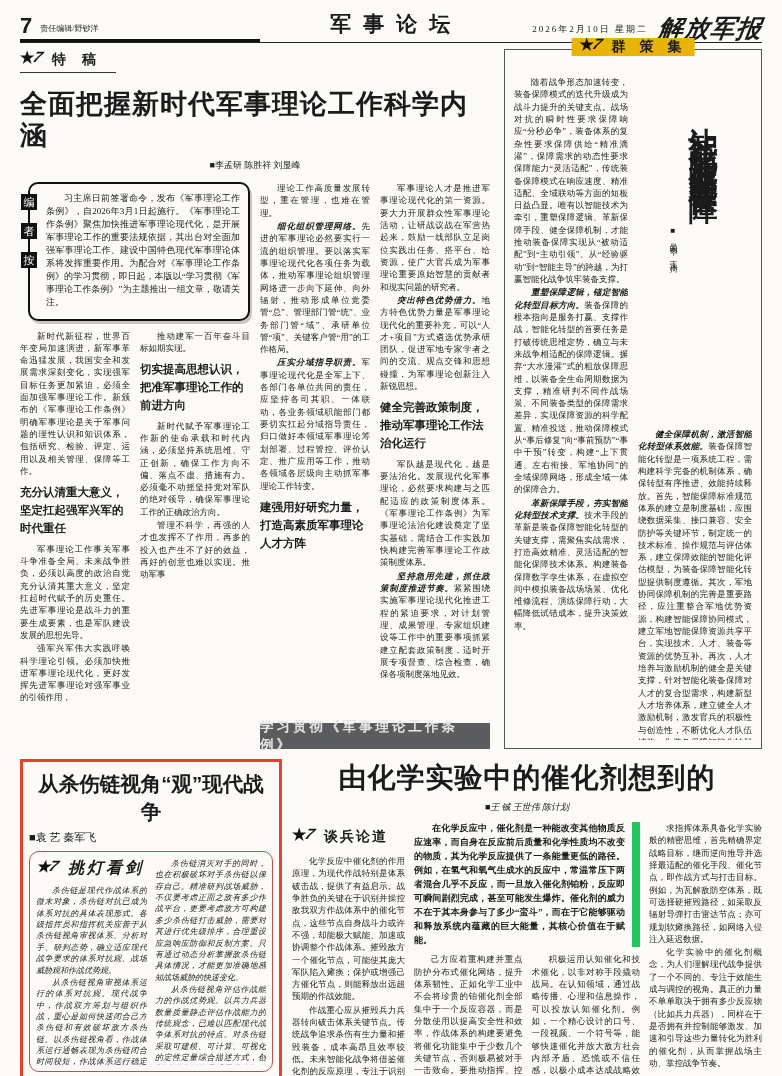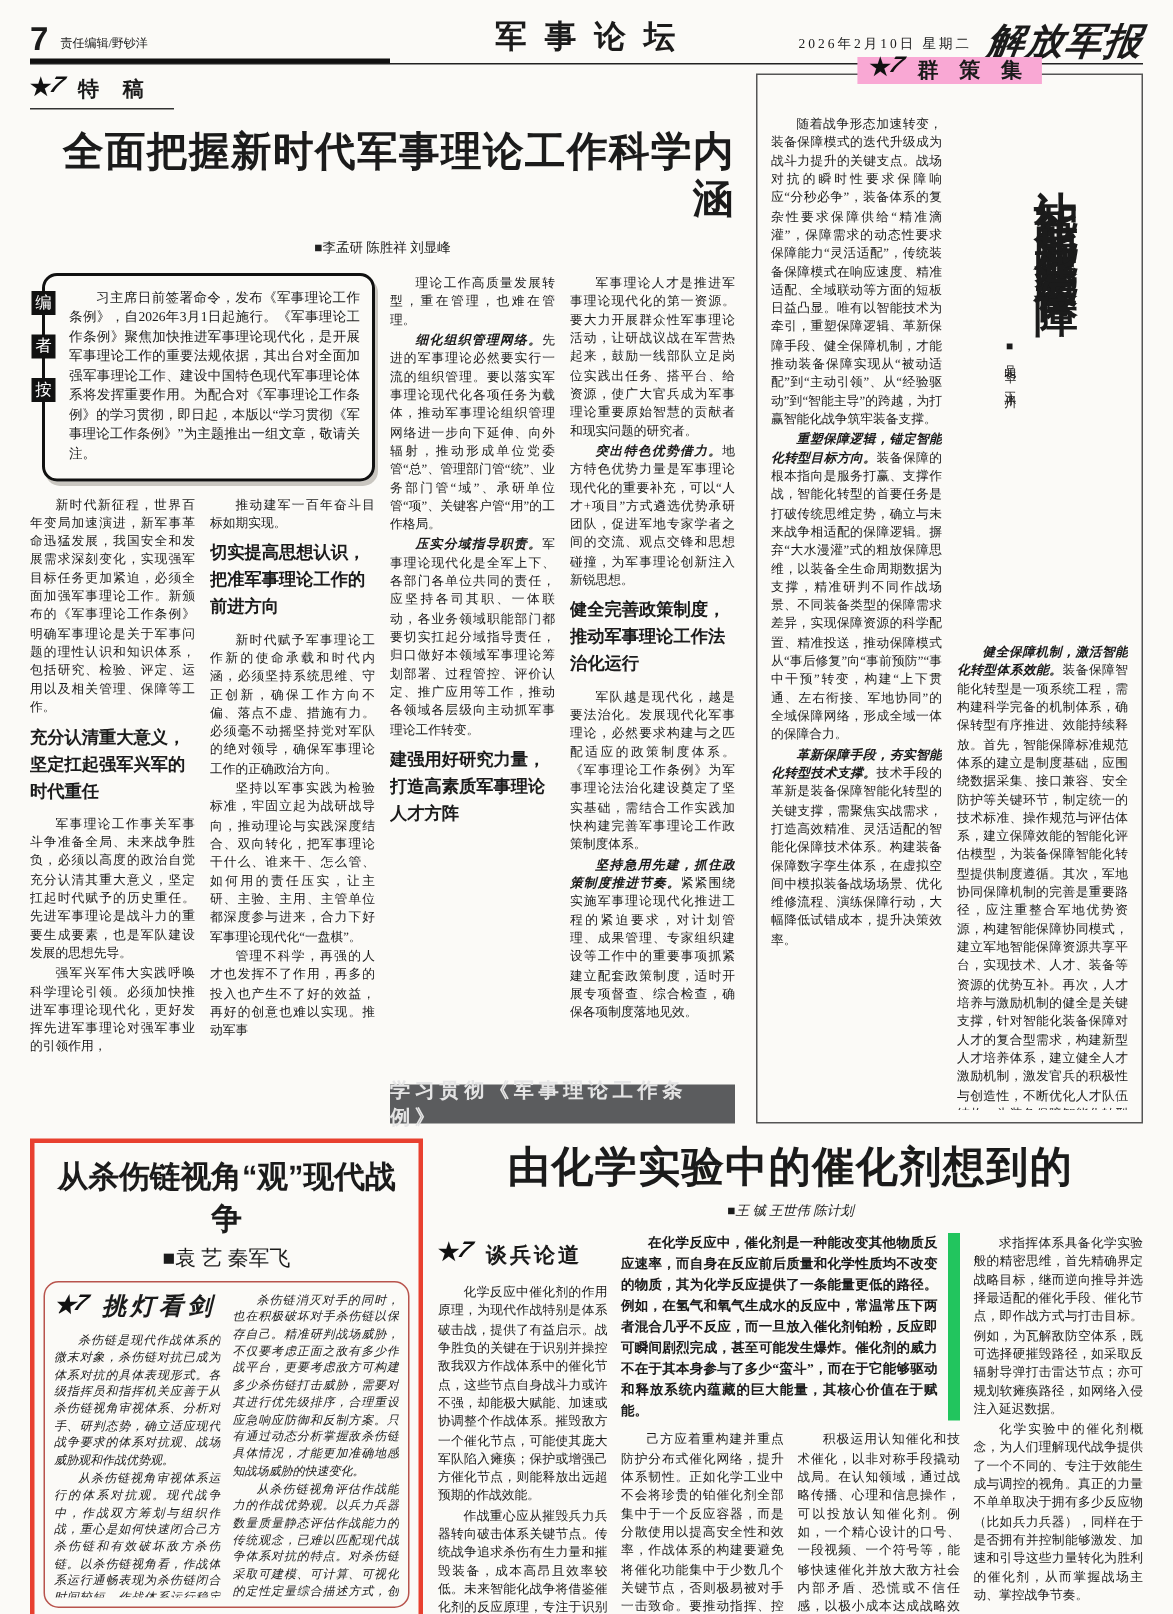--- a/index.html
+++ b/index.html
@@ -21,22 +21,22 @@
   .kicker{display:flex;align-items:center;gap:6px;font-family:"Liberation Sans",sans-serif;
           font-weight:700;font-size:14px;letter-spacing:6px;width:fit-content;
           border-bottom:1px solid #333;padding:2px 14px 3px 0;}
   .star7{position:relative;width:26px;height:18px;flex:none;}
   .star7::before{content:"★";position:absolute;left:0;top:-3px;font-size:16px;color:#111;}
   .star7::after{content:"7";position:absolute;left:14px;top:-3px;font-size:15px;font-weight:900;
                 font-style:italic;transform:skewX(-20deg);color:#111;}
   
   .main{display:flex;gap:14px;height:700px;margin-top:6px;}
   .feature{width:470px;display:flex;flex-direction:column;}
-  .headline{font-family:Liberation Mono, monospace;font-size:27px;font-weight:900;
-            text-align:right;letter-spacing:1px;margin:16px 0 8px;line-height:1.15;}
+  .headline{font-family:Liberation Sans, sans-serif;font-size:27px;font-weight:900;
+            text-align:left;letter-spacing:1px;margin:16px 0 8px;line-height:1.15;}
   .byline{text-align:center;font-size:9px;margin-bottom:10px;color:#222;}
   .feature-body{display:flex;gap:10px;flex:1;min-height:0;}
   .half-left{width:230px;display:flex;flex-direction:column;min-height:0;}
   .half-right{flex:1;display:flex;flex-direction:column;min-height:0;align-items:flex-end;}
   .twocol{display:flex;gap:10px;flex:1;min-height:0;overflow:hidden;}
   .col{flex:1;overflow:hidden;}
   .body-txt,.blk-p{font-size:8.5px;line-height:1.45;text-align:justify;}
   .blk-p{text-indent:2em;margin:0 0 1px;}
   .blk-h{font-family:"Liberation Sans",sans-serif;font-weight:900;font-size:11.5px;
          line-height:1.55;margin:7px 0 5px;text-indent:0;}
@@ -48,35 +48,35 @@
   .ednote-label{position:absolute;left:-9px;top:10px;display:flex;flex-direction:column;gap:13px;}
   .ednote-label .char{width:16px;height:16px;background:#111;color:#fff;font-size:11px;
           font-family:"Liberation Sans",sans-serif;display:flex;align-items:center;justify-content:center;}
   .ednote .blk-p{font-size:9px;}
   
   .banner{height:26px;background:#5b5c5e;color:#e5e5e5;display:flex;align-items:center;justify-content:center;
           font-family:"Liberation Sans",sans-serif;font-weight:900;font-size:13.5px;letter-spacing:3px;margin-top:7px;}
   
   .equip{flex:1;border:1px solid #555;position:relative;box-sizing:border-box;
          padding:26px 9px 8px;display:flex;gap:10px;min-width:0;}
-  .equip-hd{position:absolute;top:-12px;left:50%;transform:translateX(-50%);background:#f9a8d4;
+  .equip-hd{position:absolute;top:-12px;left:50%;transform:translateX(-50%);background:#eab308;
             padding:0 8px;display:flex;align-items:center;gap:6px;white-space:nowrap;
             font-family:"Liberation Sans",sans-serif;font-weight:900;font-size:14px;letter-spacing:5px;}
   .equip .col{display:flex;flex-direction:column;}
   .vert-head{height:352px;display:flex;justify-content:center;align-items:flex-start;gap:6px;flex:none;}
   .vert-title{writing-mode:vertical-rl;text-orientation:upright;font-family:"Liberation Sans",sans-serif;
               font-size:29px;font-weight:900;letter-spacing:6px;margin-top:28px;}
   .vert-byline{writing-mode:vertical-rl;text-orientation:upright;font-size:8px;margin-top:150px;letter-spacing:2px;}
   .equip-col2-txt{flex:1;overflow:hidden;}
   
   .bottom{display:flex;gap:10px;height:322px;margin-top:10px;}
   .killchain{width:262px;border:3px solid #e8402f;box-sizing:border-box;padding:5px 6px 6px;
              display:flex;flex-direction:column;background:#fbfaf7;}
   .kc-head{font-family:"Liberation Sans",sans-serif;font-size:20.5px;font-weight:900;text-align:center;margin:3px 0 2px;}
-  .kc-byline{text-align:center;font-size:14px;margin:2px 0 6px;}
+  .kc-byline{font-size:11px;margin:2px 0 6px;}
   .kc-box{border:1px solid #b8534c;border-radius:10px;padding:6px 6px;flex:1;display:flex;gap:8px;overflow:hidden;}
   .kc-box .col{font-style:italic;}
   .kc-box .blk-p{font-size:8px;line-height:1.42;}
   .kc-kicker{border-bottom:none;letter-spacing:3px;font-size:16px;padding:0 0 4px;margin-bottom:2px;}
   .catalyst{flex:1;display:flex;flex-direction:column;min-width:0;}
   .cat-head{font-family:"Liberation Sans",sans-serif;font-size:28px;font-weight:900;text-align:center;
             letter-spacing:1px;margin:0 0 2px;}
   .cat-byline{text-align:center;font-size:9px;margin:2px 0 8px;font-style:italic;}
   .cat-body{flex:1;display:flex;gap:9px;overflow:hidden;min-height:0;}
   .cat-c1,.cat-c4{flex:1;overflow:hidden;}
@@ -129,21 +129,20 @@
             <div class="col">
                 <div class="blk blk-p">新时代新征程，世界百年变局加速演进，新军事革命迅猛发展，我国安全和发展需求深刻变化，实现强军目标任务更加紧迫，必须全面加强军事理论工作。新颁布的《军事理论工作条例》明确军事理论是关于军事问题的理性认识和知识体系，包括研究、检验、评定、运用以及相关管理、保障等工作。</div>
                 <div class="blk blk-h">充分认清重大意义，坚定扛起强军兴军的时代重任</div>
                 <div class="blk blk-p">军事理论工作事关军事斗争准备全局、未来战争胜负，必须以高度的政治自觉充分认清其重大意义，坚定扛起时代赋予的历史重任。先进军事理论是战斗力的重要生成要素，也是军队建设发展的思想先导。</div>
                 <div class="blk blk-p">强军兴军伟大实践呼唤科学理论引领。必须加快推进军事理论现代化，更好发挥先进军事理论对强军事业的引领作用，</div>
               </div>
             <div class="col">
                 <div class="blk blk-p">推动建军一百年奋斗目标如期实现。</div>
                 <div class="blk blk-h">切实提高思想认识，把准军事理论工作的前进方向</div>
                 <div class="blk blk-p">新时代赋予军事理论工作新的使命承载和时代内涵，必须坚持系统思维、守正创新，确保工作方向不偏、落点不虚、措施有力。必须毫不动摇坚持党对军队的绝对领导，确保军事理论工作的正确政治方向。</div>
-                <div class="blk blk-p">坚持以军事实践为检验标准，牢固立起为战研战导向，推动理论与实践深度结合、双向转化，把军事理论干什么、谁来干、怎么管、如何用的责任压实，让主研、主验、主用、主管单位都深度参与进来，合力下好军事理论现代化“一盘棋”。</div>
                 <div class="blk blk-p">管理不科学，再强的人才也发挥不了作用，再多的投入也产生不了好的效益，再好的创意也难以实现。推动军事</div>
               </div>
           </div>
         </div>
         <div class="half-right">
           <div class="twocol">
             <div class="col">
                 <div class="blk blk-p">理论工作高质量发展转型，重在管理，也难在管理。</div>
                 <div class="blk blk-p"><span class="lead">细化组织管理网络。</span>先进的军事理论必然要实行一流的组织管理。要以落实军事理论现代化各项任务为载体，推动军事理论组织管理网络进一步向下延伸、向外辐射，推动形成单位党委管“总”、管理部门管“统”、业务部门管“域”、承研单位管“项”、关键客户管“用”的工作格局。</div>
                 <div class="blk blk-p"><span class="lead">压实分域指导职责。</span>军事理论现代化是全军上下、各部门各单位共同的责任，应坚持各司其职、一体联动，各业务领域职能部门都要切实扛起分域指导责任，归口做好本领域军事理论筹划部署、过程管控、评价认定、推广应用等工作，推动各领域各层级向主动抓军事理论工作转变。</div>

